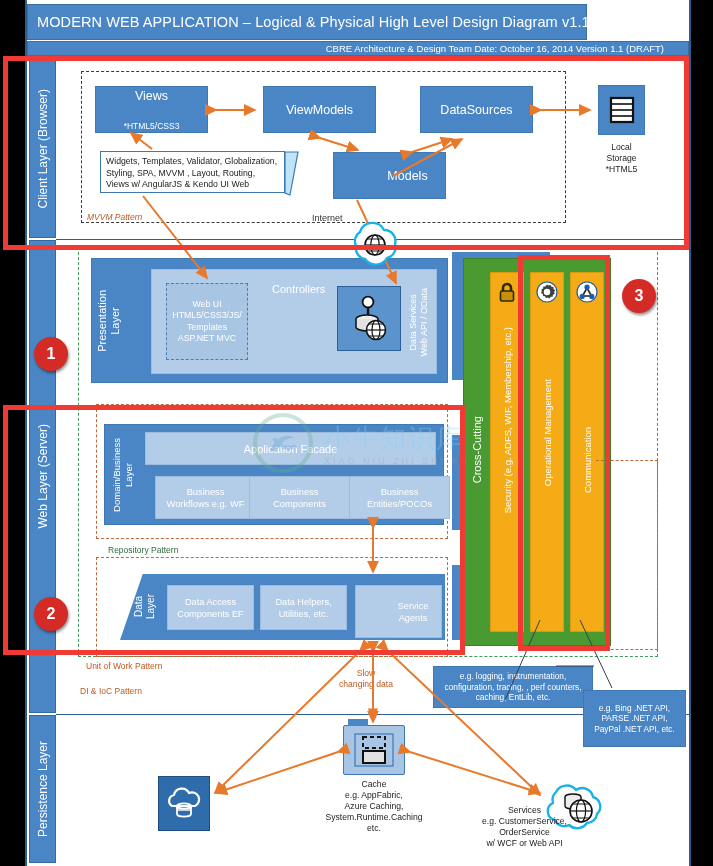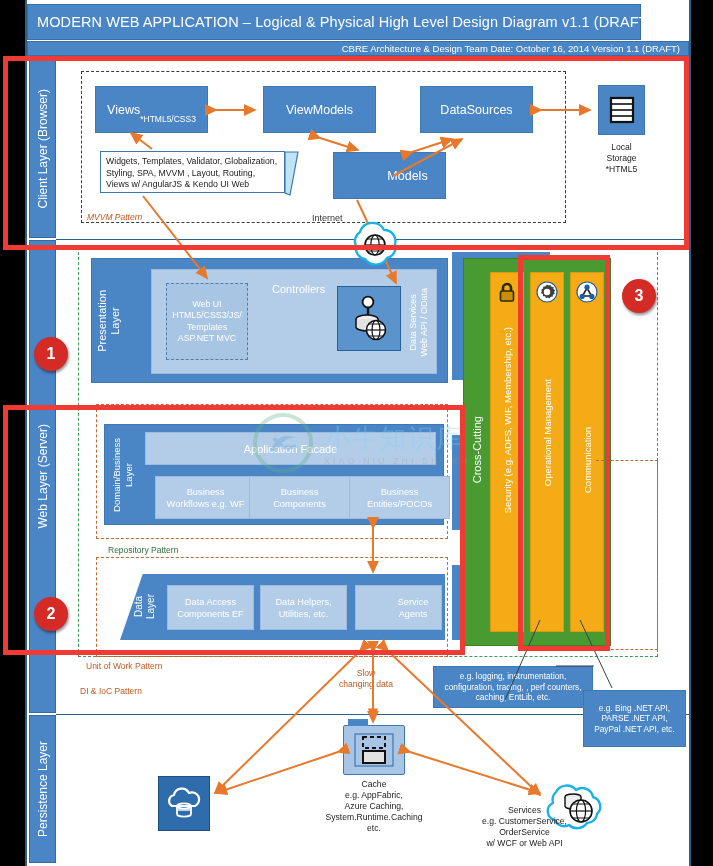--- a/index.html
+++ b/index.html
@@ -4,26 +4,26 @@
 <style>
   html,body{margin:0;padding:0;background:#000;}
   body{font-family:"Liberation Sans",sans-serif;}
   #page{position:relative;width:713px;height:866px;background:#000;overflow:hidden;}
 
   
   #canvas{position:absolute;left:25px;top:0px;width:666px;height:866px;background:#ffffff;
           border-left:2px solid #2e5f8a;border-right:2px solid #2e5f8a;box-sizing:border-box;}
 
   
-  #title-bar{position:absolute;left:27px;top:4px;width:614px;height:36px;background:#4a86c5;
+  #title-bar{position:absolute;left:27px;top:4px;width:560px;height:36px;background:#4a86c5;
              border:1px solid #3a6ea5;box-sizing:border-box;display:flex;align-items:center;}
   #title-bar span{color:#fff;font-size:14.5px;padding-left:9px;letter-spacing:.1px;white-space:nowrap;}
   #subtitle-bar{position:absolute;left:27px;top:41px;width:662px;height:15px;background:#4a86c5;
                 border:1px solid #3a6ea5;box-sizing:border-box;display:flex;align-items:center;justify-content:flex-end;}
-  #subtitle-bar span{color:#fff;font-size:9.5px;padding-right:8px;white-space:nowrap;}
+  #subtitle-bar span{color:#fff;font-size:9.5px;padding-right:24px;white-space:nowrap;}
 
   
   .layer-band{position:absolute;background:#4a86c5;border:1px solid #35699f;box-sizing:border-box;
               display:flex;align-items:center;justify-content:center;}
   .layer-band span{color:#fff;font-size:12px;writing-mode:vertical-rl;transform:rotate(180deg);white-space:nowrap;}
   .row-sep{position:absolute;background:#2e5f8a;height:1px;}
 
   
   .bx{position:absolute;box-sizing:border-box;display:flex;align-items:center;justify-content:center;
       text-align:center;color:#fff;}
@@ -77,21 +77,21 @@
     <span>Web Layer (Server)</span>
   </div>
   <div class="layer-band" style="left:29px;top:715px;width:27px;height:148px;">
     <span>Persistence Layer</span>
   </div>
   <div class="row-sep" style="left:56px;top:239px;width:633px;"></div>
   <div class="row-sep" style="left:56px;top:714px;width:633px;"></div>
 
   <div class="dashbox" style="left:81px;top:71px;width:485px;height:152px;border:1.4px dashed #3a3a3a;"></div>
 
-  <div class="bx blue" style="left:95px;top:86px;width:113px;height:47px;flex-direction:row;">
+  <div class="bx blue" style="left:95px;top:86px;width:113px;height:47px;flex-direction:column;">
     <div style="font-size:12.5px;">Views</div>
     <div style="font-size:8.5px;margin-top:18px;">*HTML5/CSS3</div>
   </div>
 
   <div class="bx blue" style="left:263px;top:86px;width:113px;height:47px;font-size:12.5px;">
     <span>ViewModels</span>
   </div>
 
   <div class="bx blue" style="left:420px;top:86px;width:113px;height:47px;font-size:12.5px;">
     <span>DataSources</span>
@@ -193,21 +193,21 @@
   </div>
 
   <div class="bx ltblue" style="left:167px;top:585px;width:87px;height:45px;">
     <span style="font-size:9.2px;line-height:12px;white-space:pre-line;">Data Access
 Components EF</span>
   </div>
   <div class="bx ltblue" style="left:260px;top:585px;width:87px;height:45px;">
     <span style="font-size:9.2px;line-height:12px;white-space:pre-line;">Data Helpers,
 Utilities, etc.</span>
   </div>
-  <div class="bx ltblue" style="left:355px;top:585px;width:87px;height:45px;padding-left:29px;">
+  <div class="bx ltblue" style="left:355px;top:585px;width:87px;height:53px;padding-left:29px;">
     <span style="font-size:9.2px;line-height:12px;white-space:pre-line;">Service
 Agents</span>
   </div>
 
   <div class="labeltxt" style="left:86px;top:661px;">Unit of Work Pattern</div>
   <div class="labeltxt" style="left:80px;top:686px;">DI &amp; IoC Pattern</div>
 
   <div style="position:absolute;left:452px;top:252px;width:98px;height:128px;background:#4a86c5;"></div>
   <div style="position:absolute;left:452px;top:435px;width:98px;height:95px;background:#4a86c5;"></div>
   <div style="position:absolute;left:452px;top:565px;width:98px;height:75px;background:#4a86c5;

